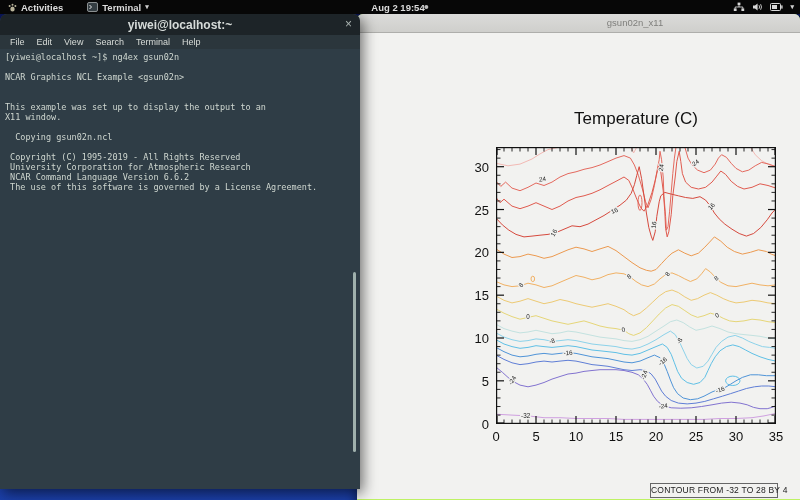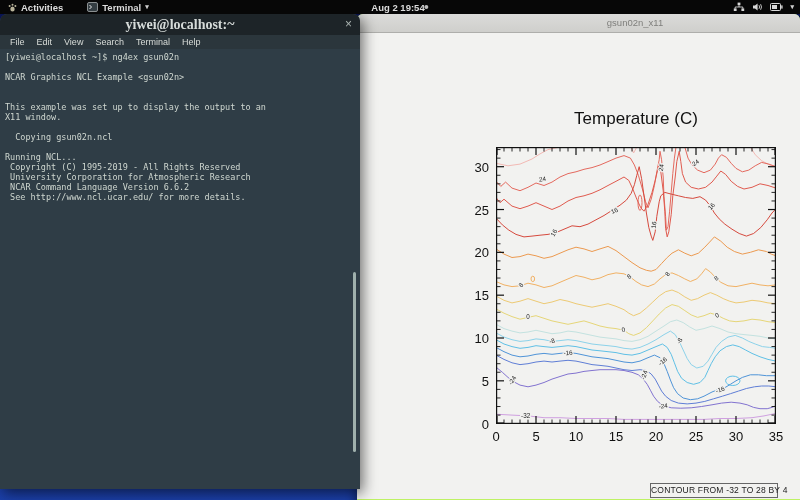--- a/index.html
+++ b/index.html
@@ -56,21 +56,21 @@
   
   .termwin {
     position:absolute; left:0; top:14px; width:360px; height:475px; z-index:2;
     border-radius:7px 7px 0 0; box-shadow: 3px 4px 14px rgba(0,0,0,.55);
     background:#2f3d46; overflow:hidden;
   }
   .term-titlebar {
     height:21px; background:#1d2428; position:relative;
     border-radius:7px 7px 0 0; display:flex; align-items:center; justify-content:center;
   }
-  .term-title { font-size:14px; font-weight:bold; color:#d6dbd9;font-family:Liberation Serif, serif; }
+  .term-title { font-size:12px; font-weight:bold; color:#d6dbd9; }
   .term-close {
     position:absolute; right:8px; top:2px; font-size:12px; color:#aab3b1;
     line-height:16px; cursor:default;
   }
   .term-menubar {
     height:14px; background:#2b363c; display:flex; align-items:center;
     padding-left:4px; gap:0;
   }
   .menu-item { font-size:9px; color:#d8dcd8; padding:0 6px; cursor:default; }
   .term-screen {
@@ -360,20 +360,19 @@
       <div class="tline">[yiwei@localhost ~]$ ng4ex gsun02n</div>
       <div class="tline"></div>
       <div class="tline">NCAR Graphics NCL Example &lt;gsun02n&gt;</div>
       <div class="tline"></div>
       <div class="tline"></div>
       <div class="tline">This example was set up to display the output to an</div>
       <div class="tline">X11 window.</div>
       <div class="tline"></div>
       <div class="tline">  Copying gsun02n.ncl</div>
       <div class="tline"></div>
-      <div class="tline">Running NCL...</div>
       <div class="tline"> Copyright (C) 1995-2019 - All Rights Reserved</div>
       <div class="tline"> University Corporation for Atmospheric Research</div>
       <div class="tline"> NCAR Command Language Version 6.6.2</div>
-      <div class="tline"> See http://www.ncl.ucar.edu/ for more details.</div>
+      <div class="tline"> The use of this software is governed by a License Agreement.</div>
     </div>
   <div class="term-scrollthumb"></div>
 </div>
 
 </body></html>

